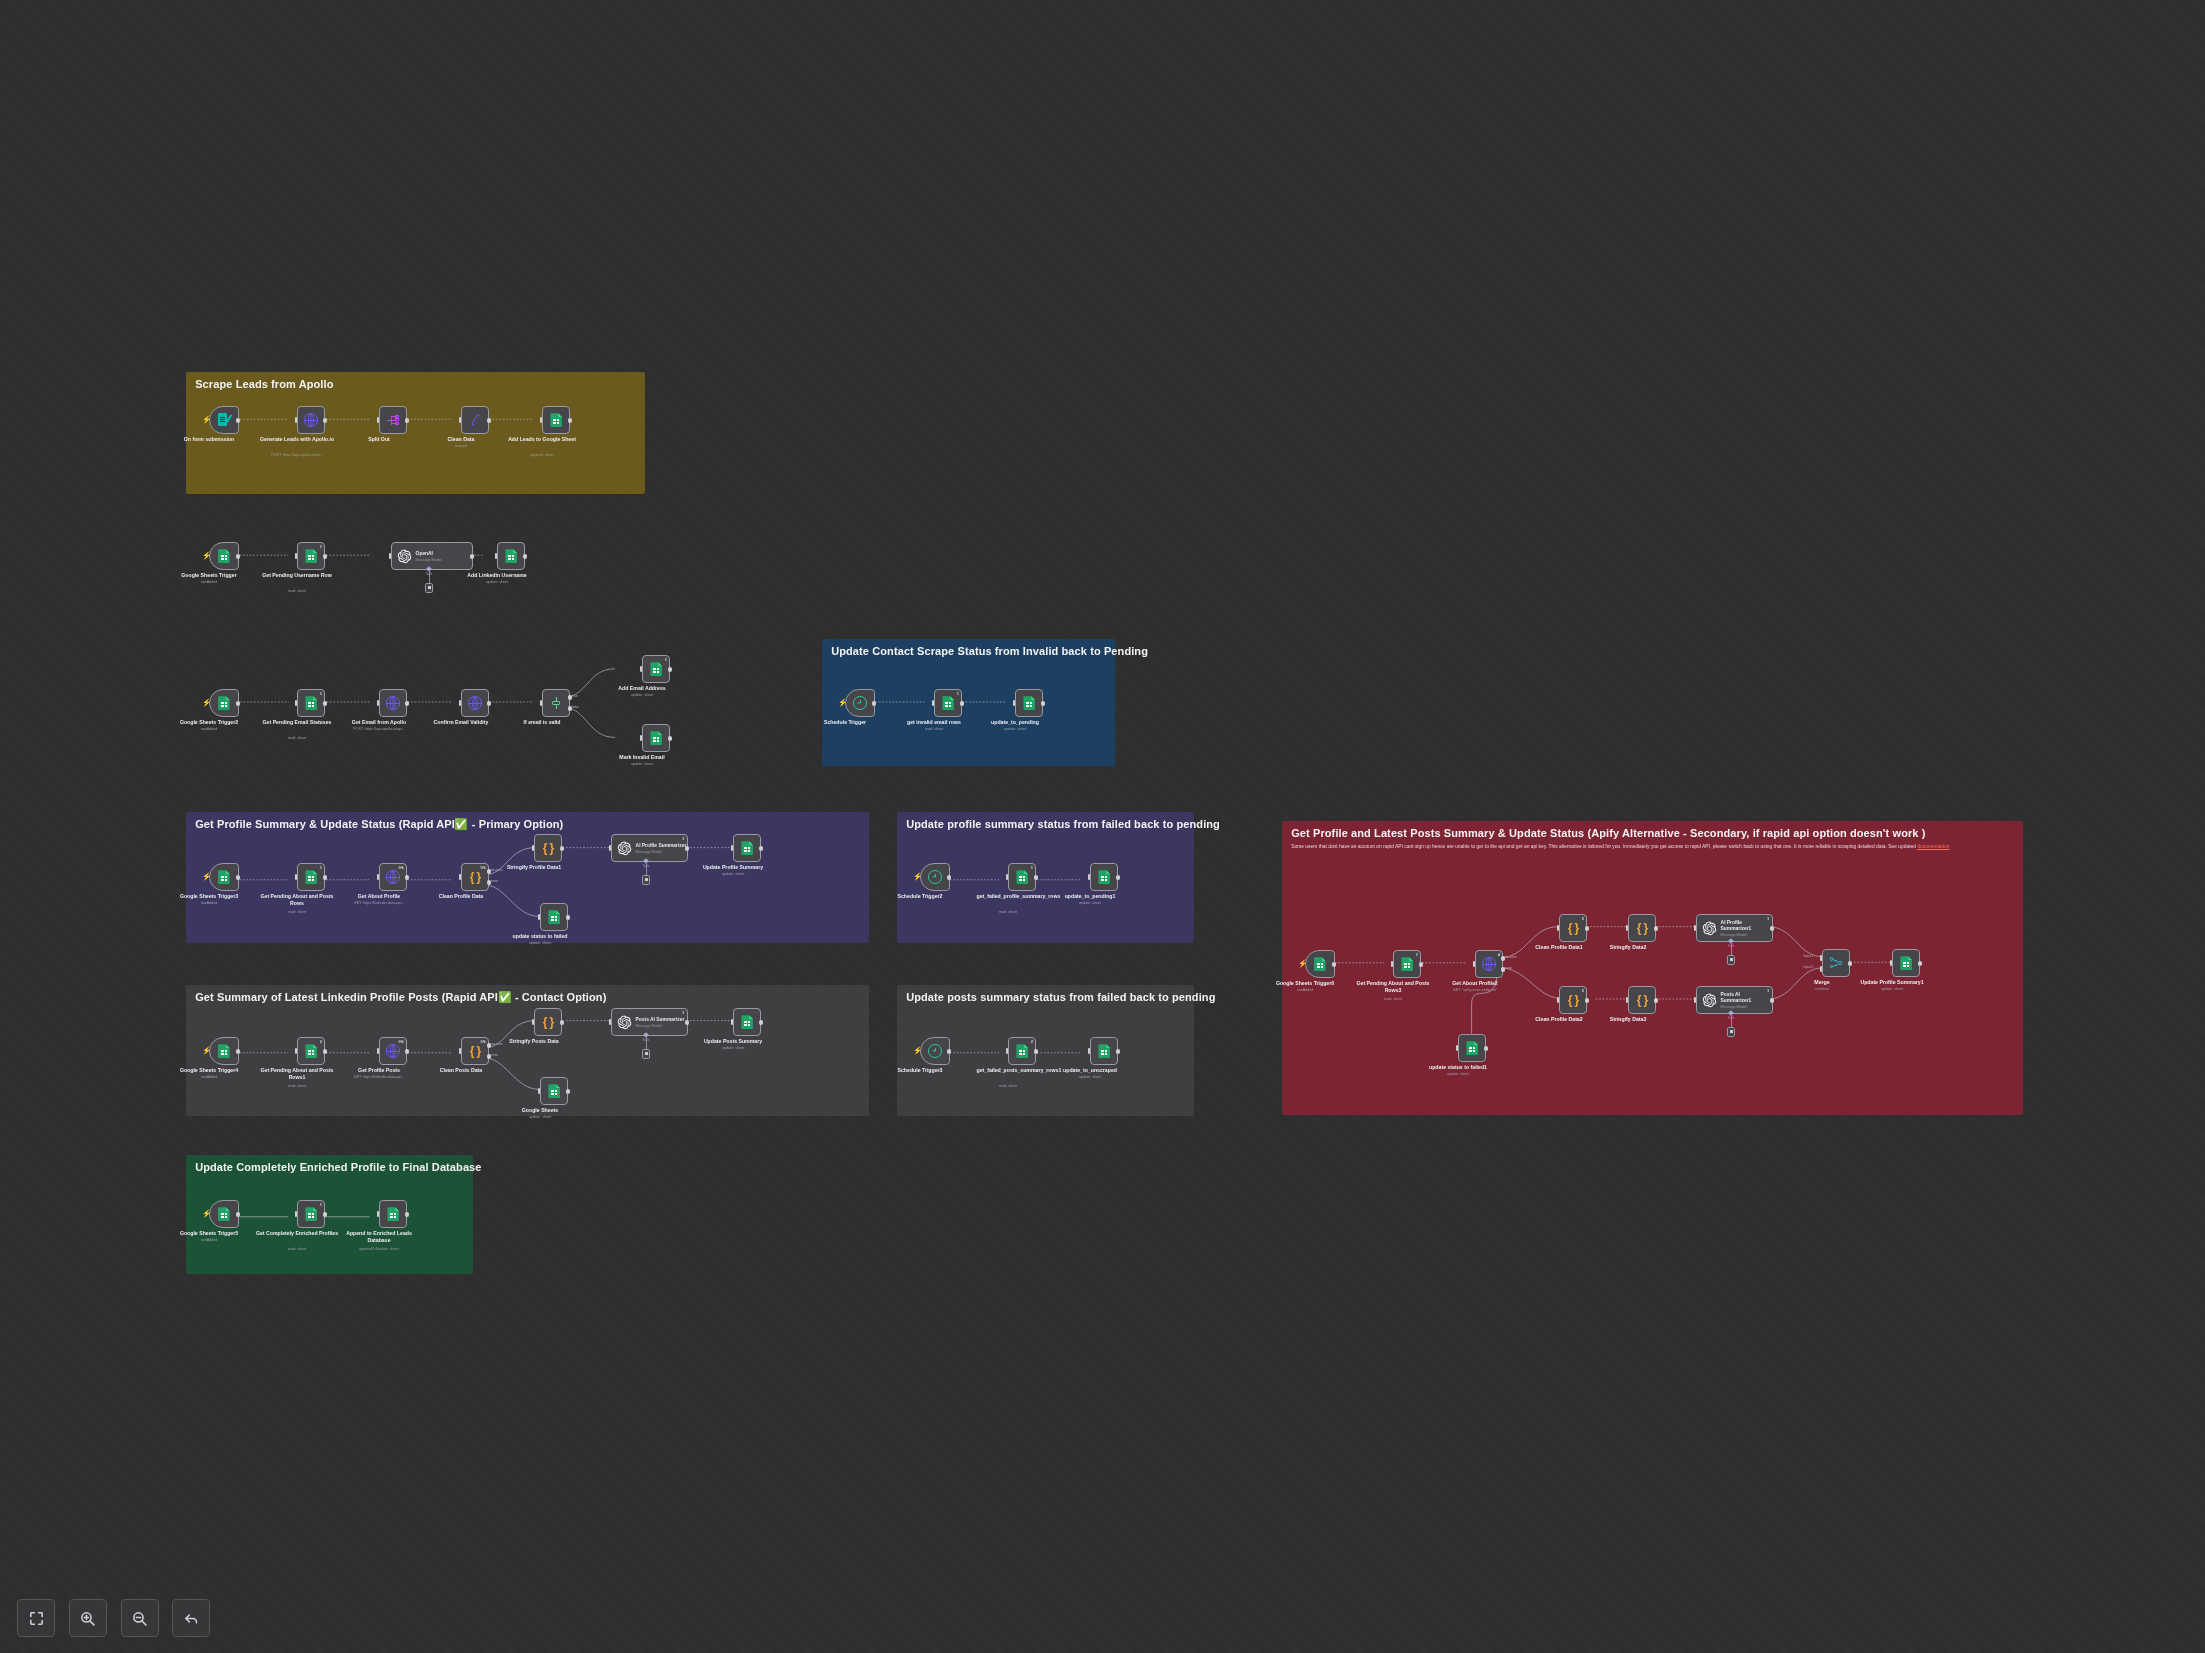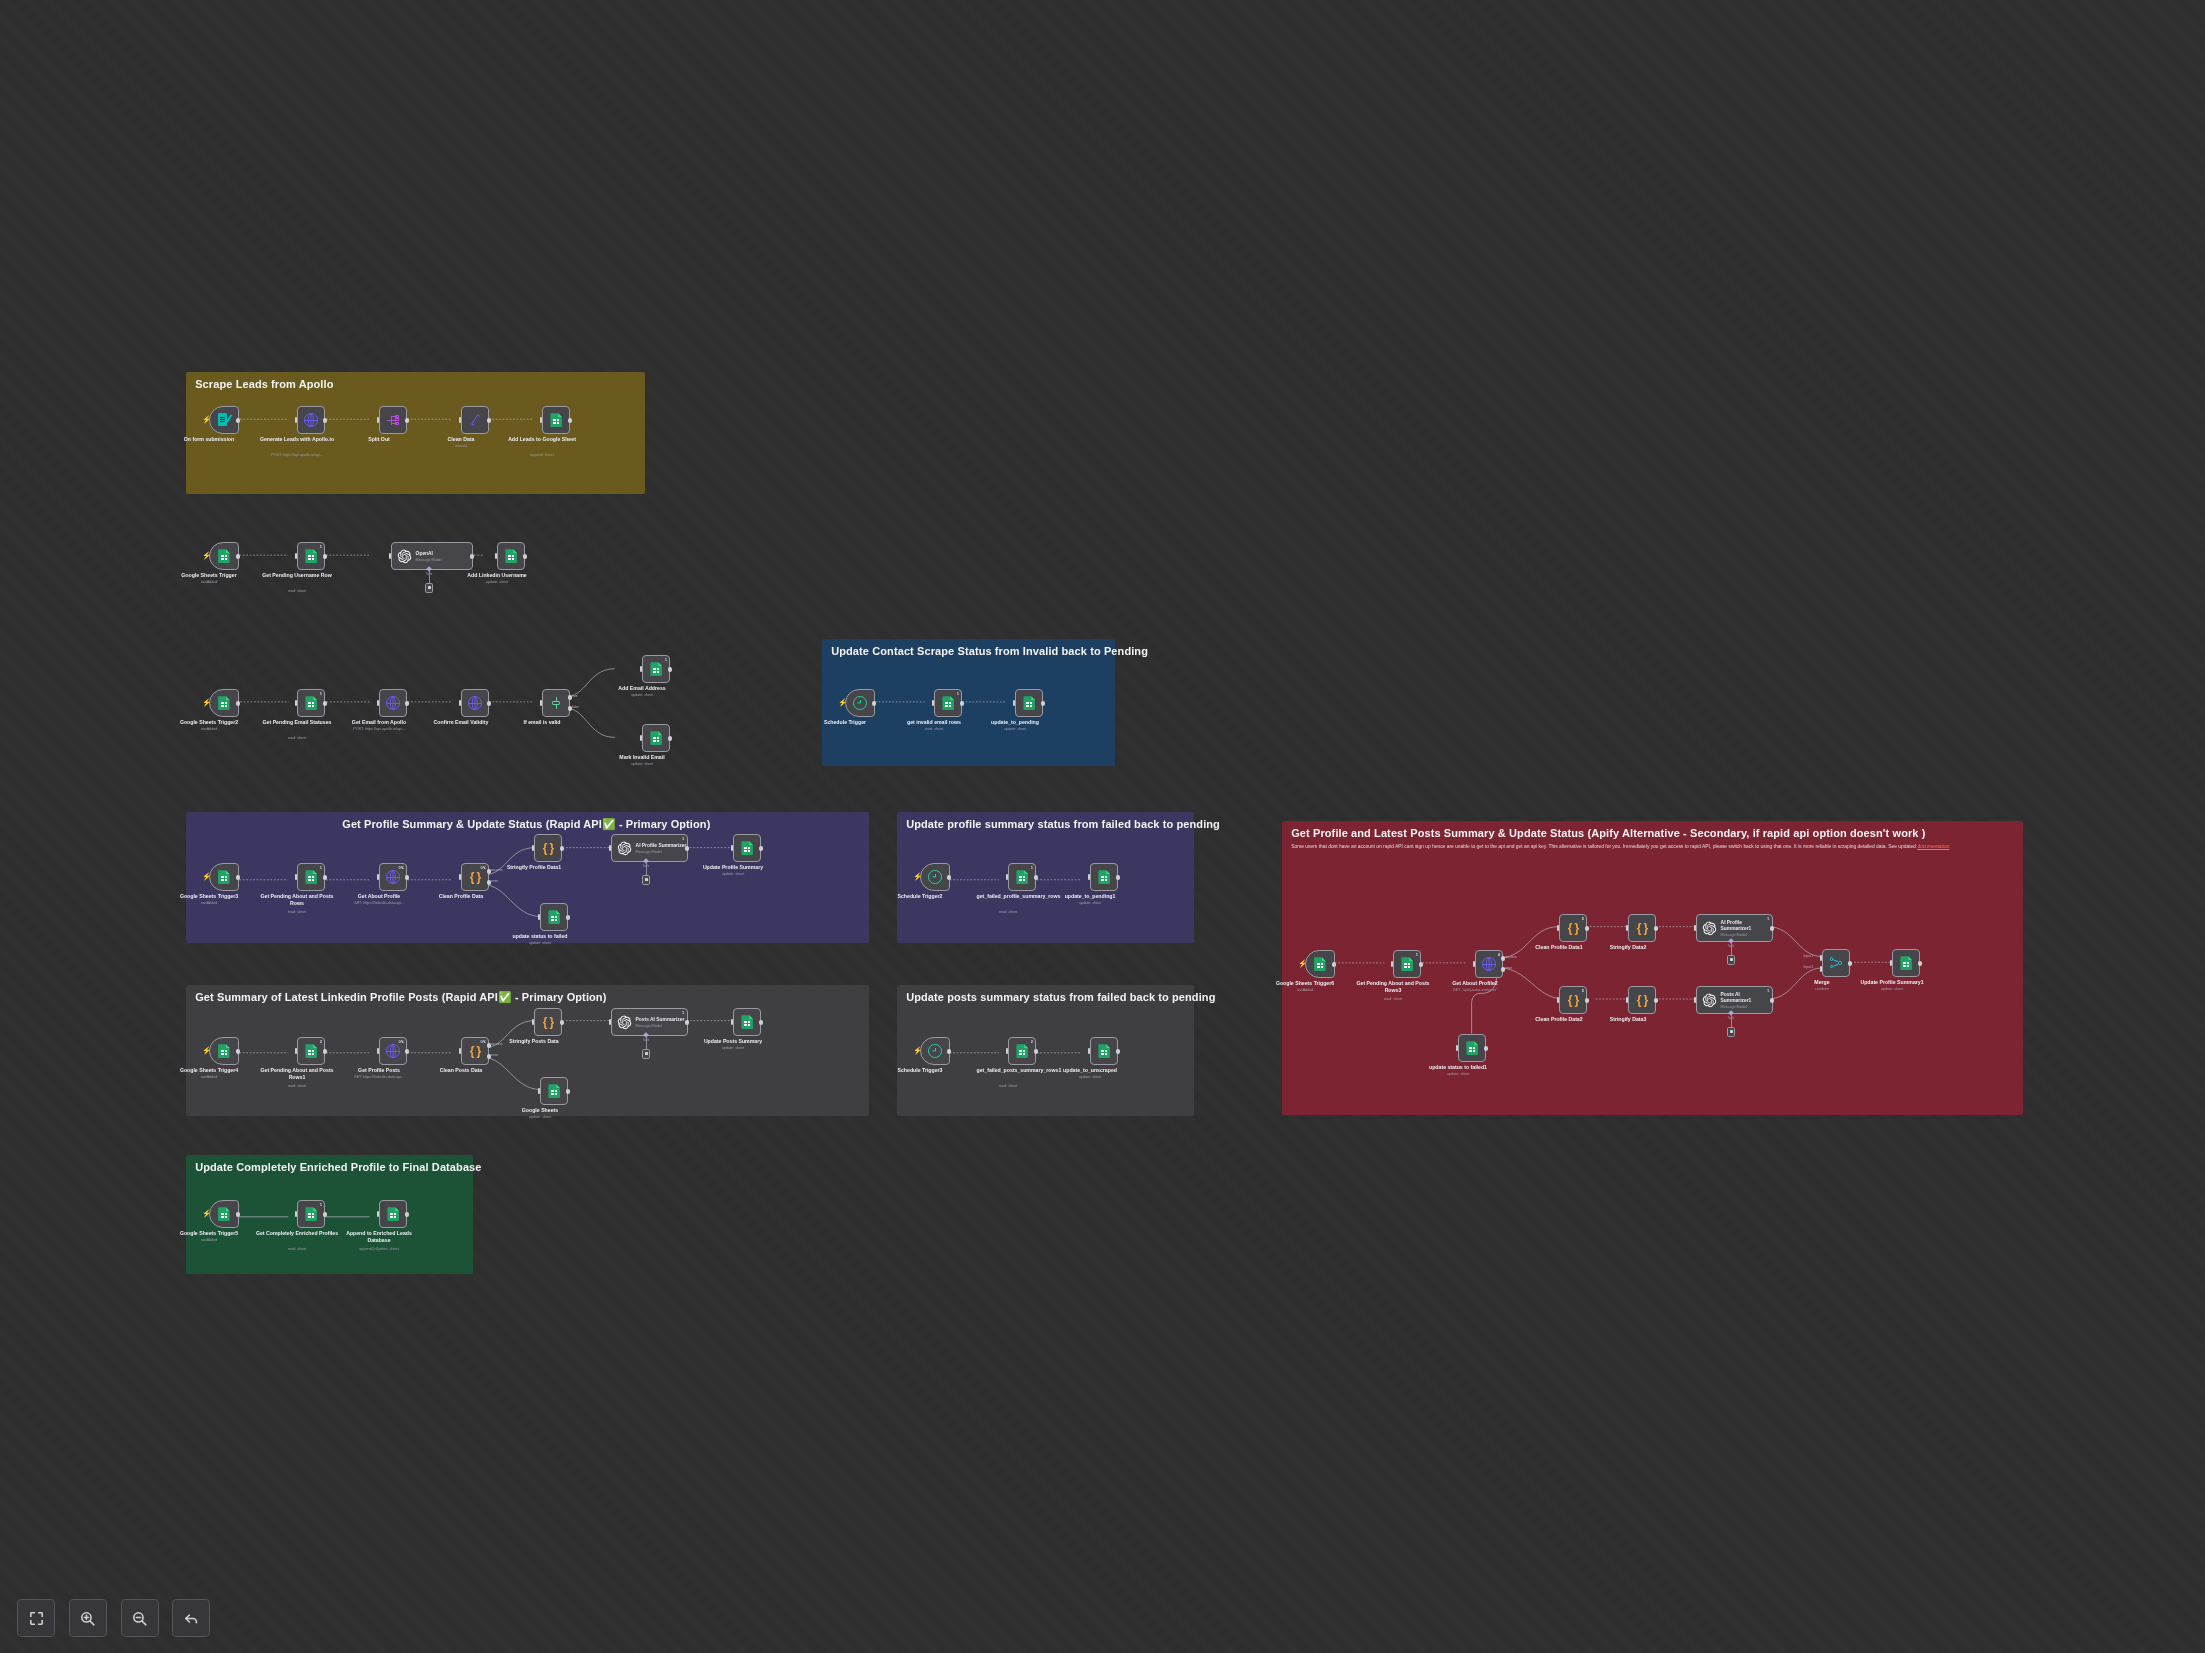--- a/index.html
+++ b/index.html
@@ -476,21 +476,21 @@
           <span class="pg"></span>
           <span class="fold"></span>
           <span class="cell"></span>
         </span>
     <span class="dot out"></span>
   </div>
   <div class="nlabel">update_to_pending</div>
   <div class="nsub" style="top:38px">update: sheet</div>
 </div>
 
-<div class="sticky" style="left:186px;top:812px;width:683px;height:131px;background:#3c3761;text-align:center;">
+<div class="sticky" style="left:186px;top:812px;width:683px;height:131px;background:#3c3761;">
   <div class="sticky-title">Get Profile Summary &amp; Update Status (Rapid API✅ - Primary Option)</div>
 </div>
 <svg class="links" style="left:186px;top:812px;width:683px;height:131px;" viewBox="0 0 1190 228" width="683" height="131">
   <path class="dashed" d="M 87 118 L 178 118"></path>
   <path class="dashed" d="M 232 118 L 320 118"></path>
   <path class="dashed" d="M 374 118 L 462 118"></path>
   <path d="M 516 110 C 560 110 560 62 608 62"></path>
   <path d="M 516 126 C 560 126 570 182 618 182"></path>
   <path class="dashed" d="M 662 62 L 740 62"></path>
   <path class="dashed" d="M 872 62 L 952 62"></path>
@@ -656,21 +656,21 @@
           <span class="fold"></span>
           <span class="cell"></span>
         </span>
     <span class="dot out"></span>
   </div>
   <div class="nlabel">update_to_pending1</div>
   <div class="nsub" style="top:38px">update: sheet</div>
 </div>
 
 <div class="sticky" style="left:186px;top:985px;width:683px;height:131px;background:#3f3f42;">
-  <div class="sticky-title">Get Summary of Latest Linkedin Profile Posts (Rapid API✅ - Primary Option)</div>
+  <div class="sticky-title">Get Summary of Latest Linkedin Profile Posts (Rapid API✅ - Contact Option)</div>
 </div>
 <svg class="links" style="left:186px;top:985px;width:683px;height:131px;" viewBox="0 0 1190 228" width="683" height="131">
   <path class="dashed" d="M 87 118 L 178 118"></path>
   <path class="dashed" d="M 232 118 L 320 118"></path>
   <path class="dashed" d="M 374 118 L 462 118"></path>
   <path d="M 516 110 C 560 110 560 62 608 62"></path>
   <path d="M 516 126 C 560 126 570 182 618 182"></path>
   <path class="dashed" d="M 662 62 L 740 62"></path>
   <path class="dashed" d="M 872 62 L 952 62"></path>
 </svg>

